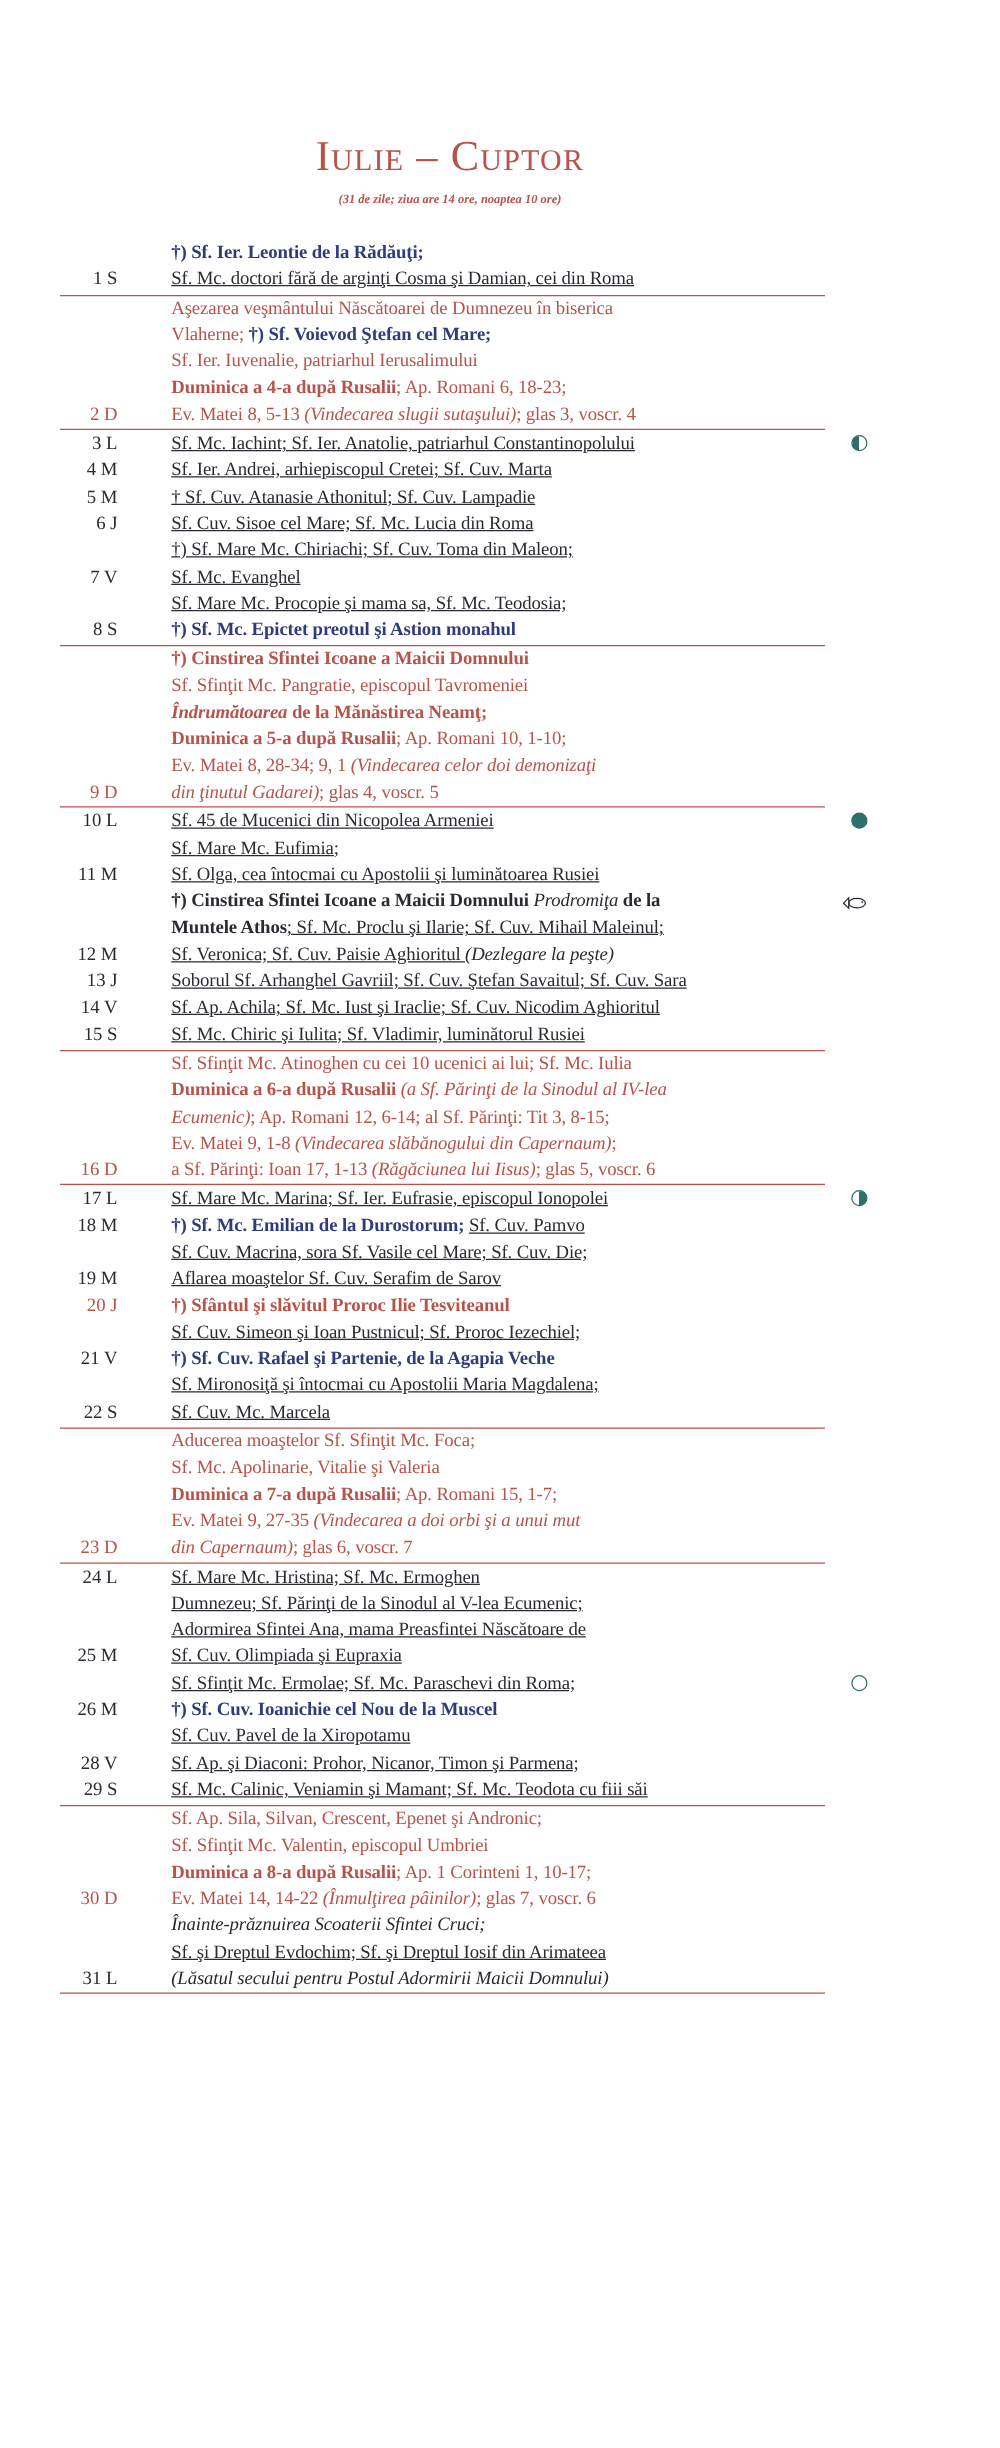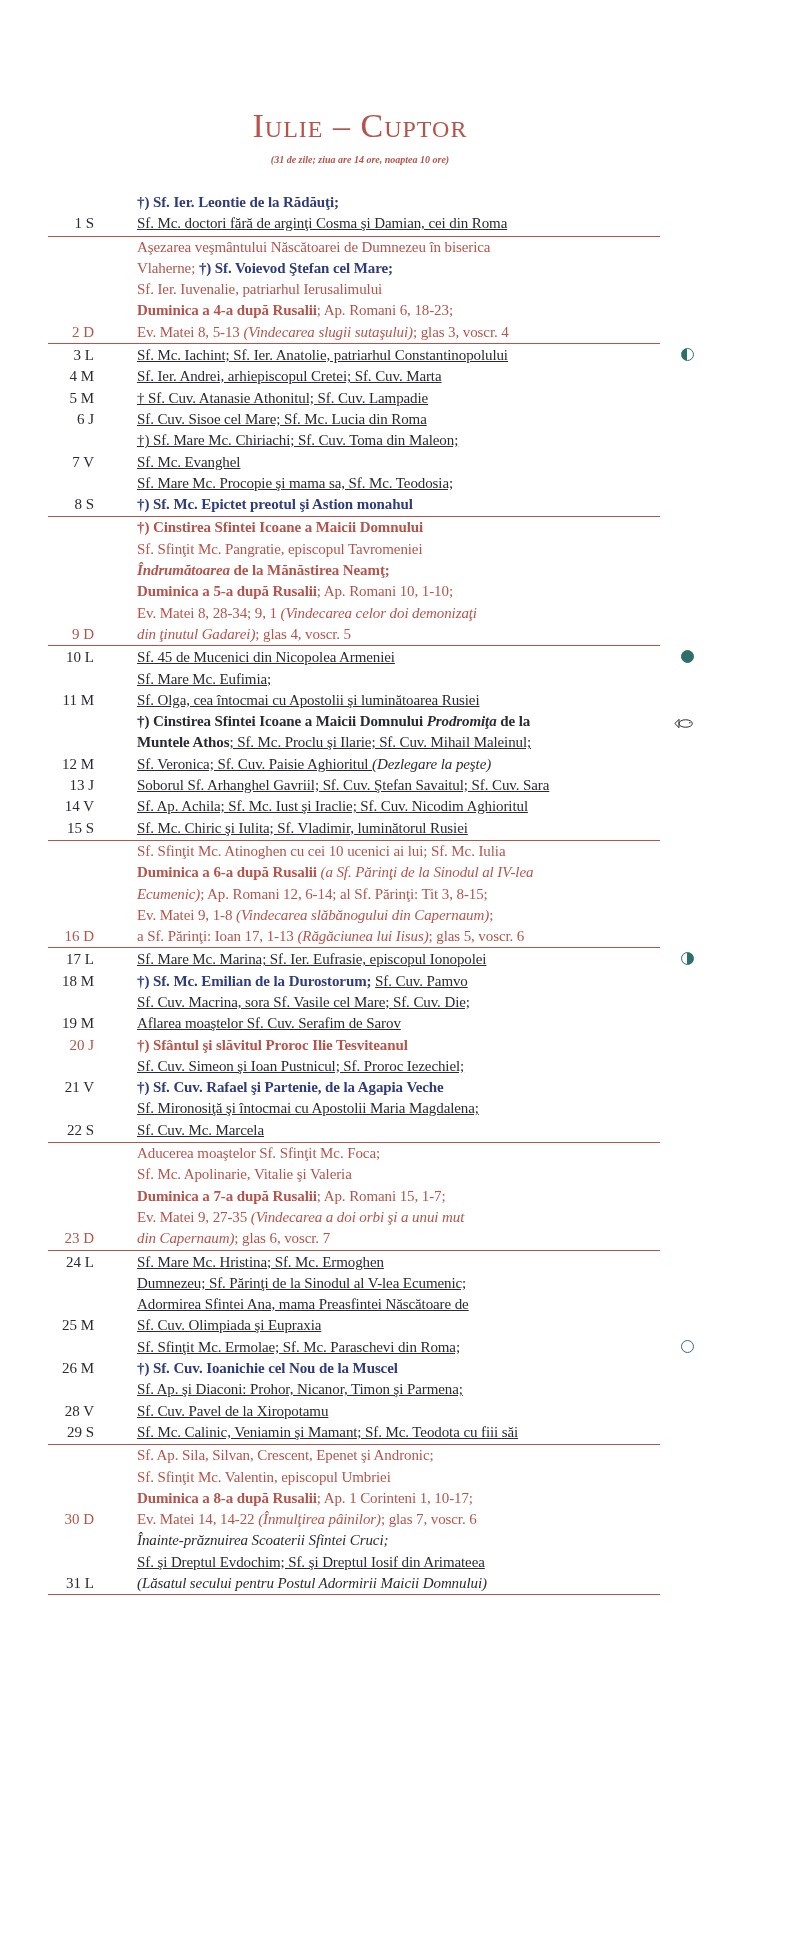--- a/index.html
+++ b/index.html
@@ -95,21 +95,21 @@
     font-size: 15px;
     line-height: 21.3px;
     white-space: nowrap;
     letter-spacing: -0.1px;
   }
 
   
   .t-black       { color: #2a2a32; font-weight: normal; font-style: normal; text-decoration: underline; }
   .t-black-b     { color: #2a2a32; font-weight: bold;   font-style: normal; }
   .t-black-i     { color: #2a2a32; font-weight: normal; font-style: italic; }
-  .t-black-bi    { color: #2a2a32; font-weight: bold;   font-style: italic; }
+  .t-black-bi    { color: #2a2a32; font-weight: normal;   font-style: italic; }
   .t-blue-b      { color: #2f3b7a; font-weight: bold;   font-style: normal; }
   .t-red         { color: #b5544b; font-weight: normal; font-style: normal; }
   .t-red-b       { color: #b5544b; font-weight: bold;   font-style: normal; }
   .t-red-i       { color: #b5544b; font-weight: normal; font-style: italic; }
   .t-red-bi      { color: #b5544b; font-weight: bold;   font-style: italic; }
 
   
   .moon {
     position: absolute;
     right: 0;
@@ -371,22 +371,22 @@
             <div class="line"><span class="t-black">Sf. Sfinţit Mc. Ermolae; Sf. Mc. Paraschevi din Roma;</span></div>
             <div class="line"><span class="t-blue-b">†) Sf. Cuv. Ioanichie cel Nou de la Muscel</span></div>
           </div>
           <div class="moon-holder">
             <div class="moon full-moon"></div>
           </div>
         </div>
         <div class="day-row">
           <div class="day-num">28 V</div>
           <div class="day-entries">
+            <div class="line"><span class="t-black">Sf. Cuv. Pavel de la Xiropotamu</span></div>
             <div class="line"><span class="t-black">Sf. Ap. şi Diaconi: Prohor, Nicanor, Timon şi Parmena;</span></div>
-            <div class="line"><span class="t-black">Sf. Cuv. Pavel de la Xiropotamu</span></div>
           </div>
         </div>
         <div class="day-row">
           <div class="day-num">29 S</div>
           <div class="day-entries">
             <div class="line"><span class="t-black">Sf. Mc. Calinic, Veniamin şi Mamant; Sf. Mc. Teodota cu fiii săi</span></div>
           </div>
         </div>
       </div>
       <div class="block sunday-block">

